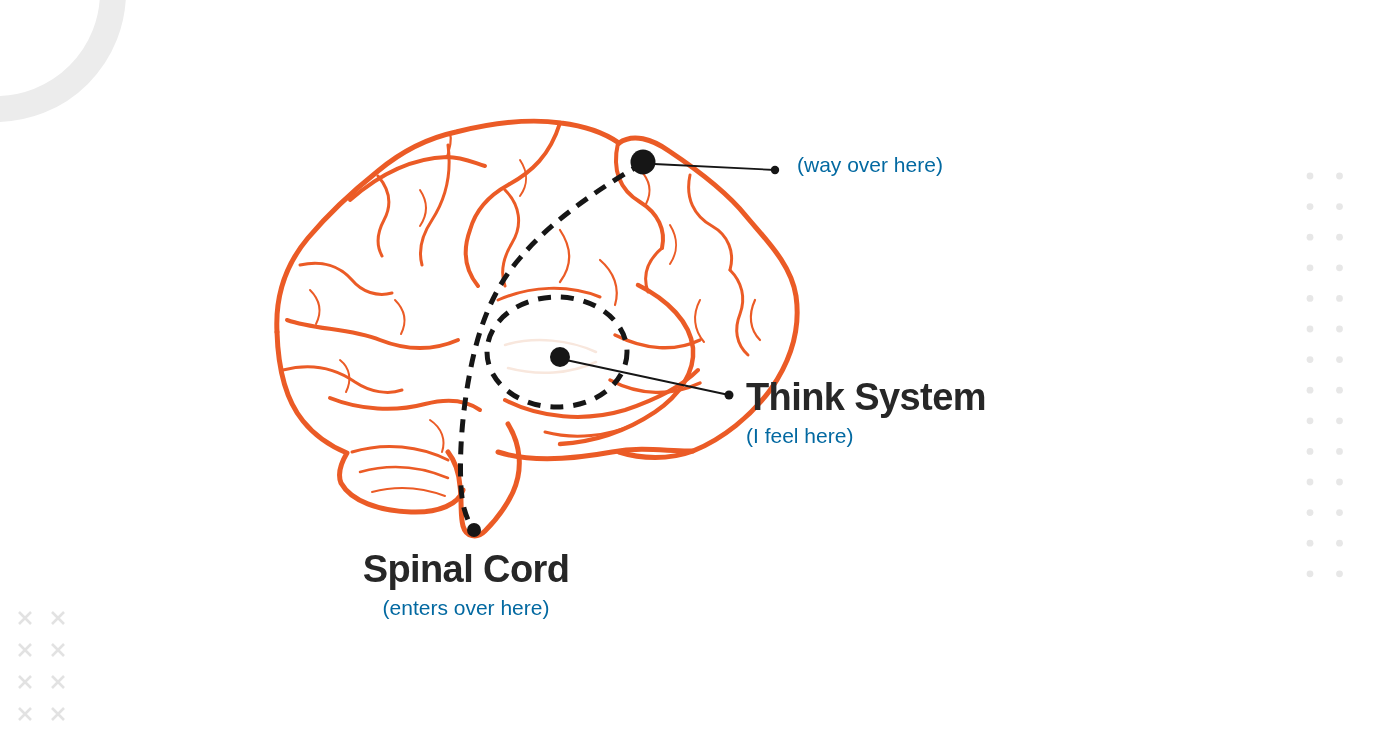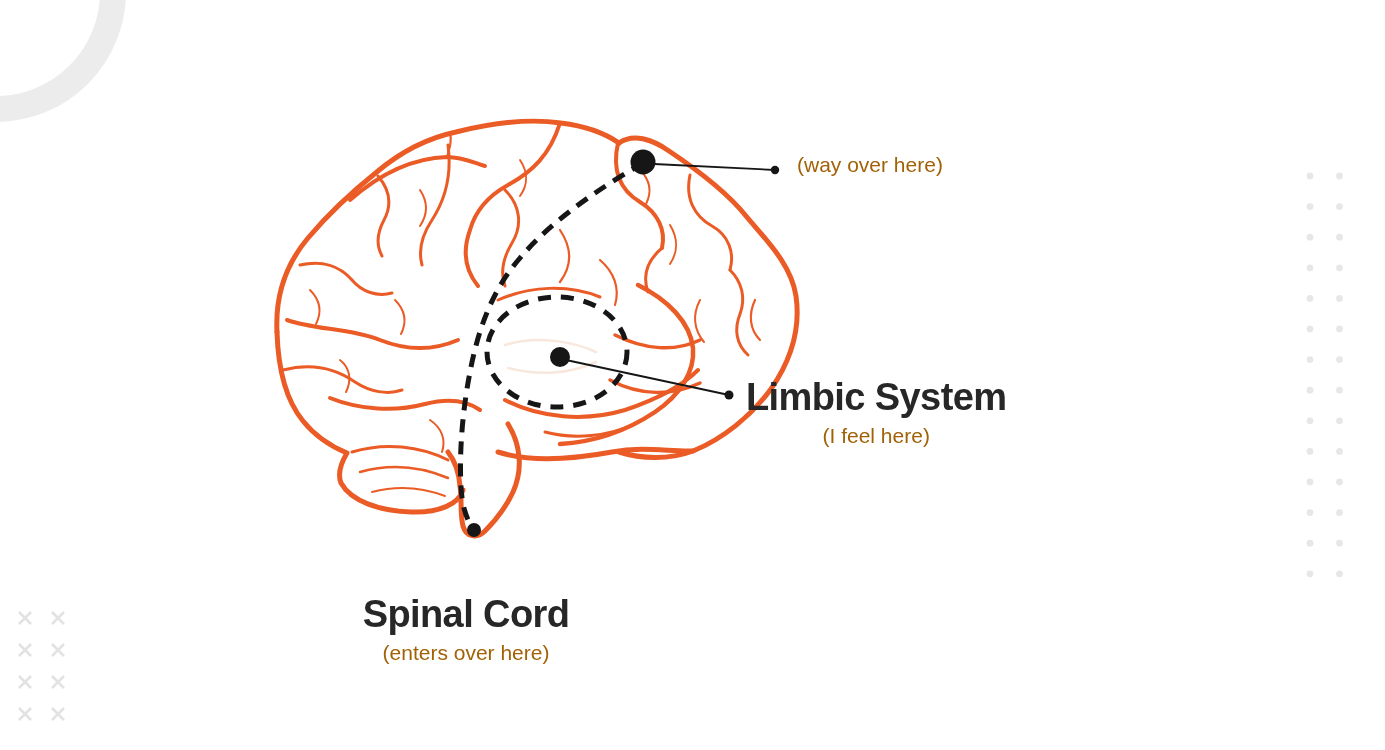--- a/index.html
+++ b/index.html
@@ -19,25 +19,25 @@
   .stroke-accent{stroke:var(--accent,#EB5B26);fill:none;stroke-linecap:round;stroke-linejoin:round;}
   .stroke-faint{stroke:#f8e7dd;fill:none;stroke-linecap:round;}
   .stroke-marker{stroke:var(--marker,#161616);fill:none;}
   .fill-marker{fill:var(--marker,#161616);}
   .label{position:absolute;color:var(--ink,#272727);}
   .label-title{
     font-size:38px;font-weight:bold;line-height:1.02;letter-spacing:-0.6px;
     color:var(--ink,#272727);white-space:nowrap;
   }
   .label-sub{
-    font-size:21px;line-height:1.15;margin-top:7px;color:#a16207;white-space:nowrap;text-align:center;
+    font-size:21px;line-height:1.15;margin-top:7px;color:#0369a1;white-space:nowrap;
   }
   #label-rational .label-sub{margin-left:7px;}
   #label-limbic .label-sub{}
-  #label-spinal{width:300px;text-align:center;margin-top:45px;}
+  #label-spinal{width:300px;text-align:center;}
 </style>
 </head>
 <body>
 
 <div class="canvas">
 
   <svg class="art" width="1385" height="750" viewBox="0 0 1385 750">
 
     <g>
       <circle cx="-4" cy="-8" r="117" fill="none" stroke="var(--ring,#ececec)" stroke-width="26"></circle>
@@ -152,21 +152,21 @@
       <circle class="fill-marker" cx="775" cy="170" r="4.2"></circle>
       <circle class="fill-marker" cx="729" cy="395" r="4.5"></circle>
     </g>
   </svg>
 
   <div class="label" id="label-rational" style="left:790px;top:146px;">
     <div class="label-sub">(way over here)</div>
   </div>
 
   <div class="label" id="label-limbic" style="left:746px;top:378px;">
-    <div class="label-title">Limbic System</div>
+    <div class="label-title">Think System</div>
     <div class="label-sub">(I feel here)</div>
   </div>
 
   <div class="label" id="label-spinal" style="left:316px;top:550px;">
     <div class="label-title">Spinal Cord</div>
     <div class="label-sub">(enters over here)</div>
   </div>
 
 </div>
 

